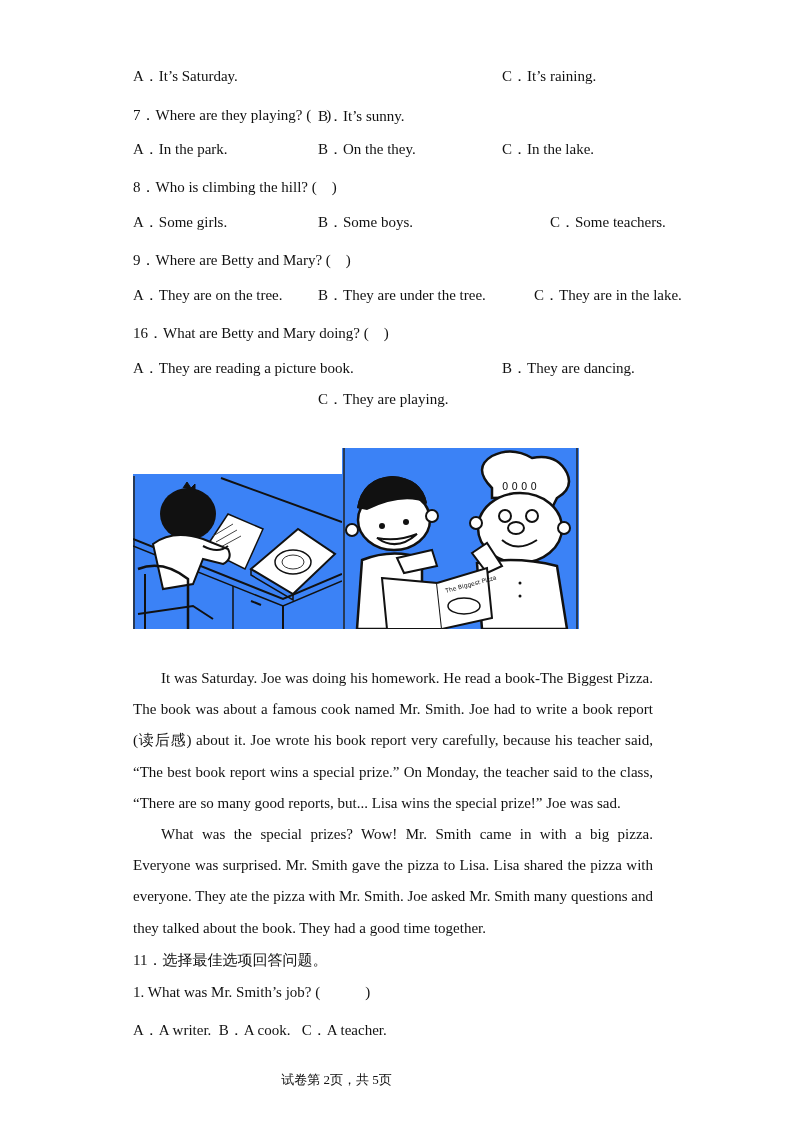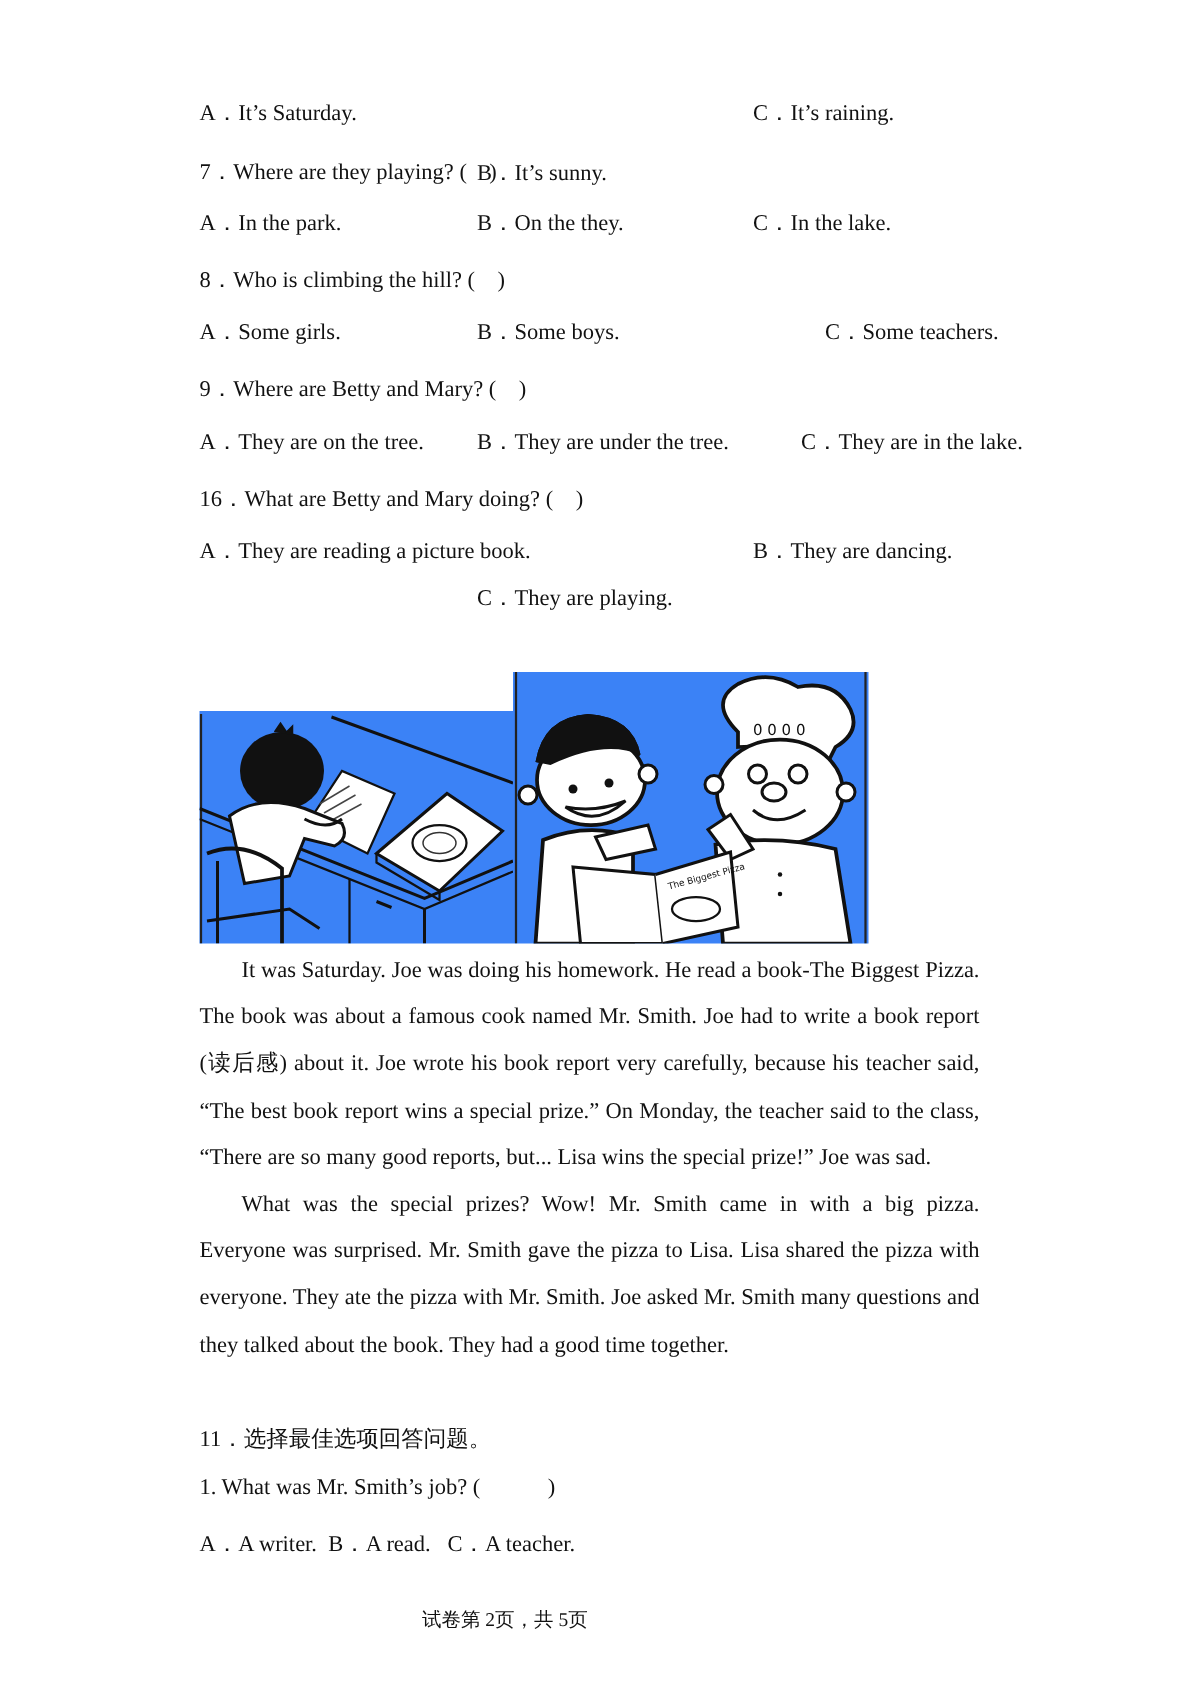--- a/index.html
+++ b/index.html
@@ -109,22 +109,22 @@
 
     <path d="M55 110 L90 102 L95 118 L62 125 Z" fill="#fff" stroke="#111" stroke-width="2"></path>
 
     <path d="M40 130 L95 135 L100 181 L45 181 Z" fill="#fff" stroke="#111" stroke-width="2"></path>
     <path d="M95 135 L145 120 L150 170 L100 181" fill="#fff" stroke="#111" stroke-width="2"></path>
     <text x="104" y="145" font-size="6" fill="#111" font-family="DejaVu Sans, sans-serif" transform="rotate(-15 104 145)">The Biggest Pizza</text>
     <ellipse cx="122" cy="158" rx="16" ry="8" fill="none" stroke="#111" stroke-width="1.5"></ellipse>
   </svg>
 </div>
 
-<div class="para" style="top:632px;">
+<div class="para" style="top:663px;">
   <p class="indent">It was Saturday. Joe was doing his homework. He read a book-The Biggest Pizza. The book was about a famous cook named Mr. Smith. Joe had to write a book report (读后感) about it. Joe wrote his book report very carefully, because his teacher said, “The best book report wins a special prize.” On Monday, the teacher said to the class, “There are so many good reports, but... Lisa wins the special prize!” Joe was sad.</p>
   <p class="indent">What was the special prizes? Wow! Mr. Smith came in with a big pizza. Everyone was surprised. Mr. Smith gave the pizza to Lisa. Lisa shared the pizza with everyone. They ate the pizza with Mr. Smith. Joe asked Mr. Smith many questions and they talked about the book. They had a good time together.</p>
 </div>
 
 <div class="line" style="left:133px;top:951px;">11．选择最佳选项回答问题。</div>
 <div class="line" style="left:133px;top:983px;">1. What was Mr. Smith’s job? (　　　)</div>
-<div class="line" style="left:133px;top:1021px;white-space:pre;">A．A writer.  B．A read.   C．A teacher.</div>
+<div class="line" style="left:133px;top:1021px;white-space:pre;">A．A writer.  B．A cook.   C．A teacher.</div>
 
 <div class="footer">试卷第 2页，共 5页</div>
 
 </body></html>

